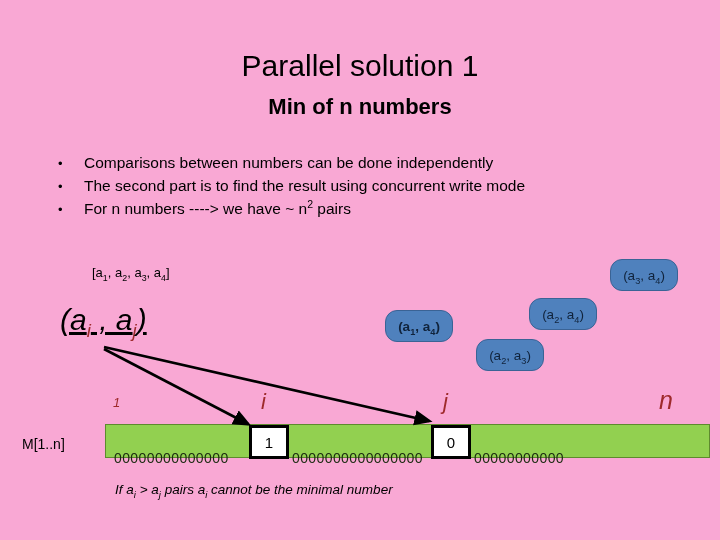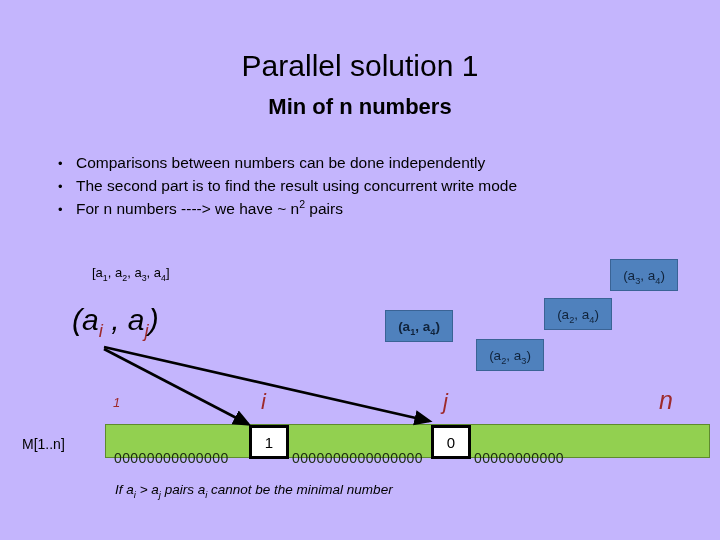--- a/index.html
+++ b/index.html
@@ -14,21 +14,21 @@
     overflow: hidden;
     font-family: "Liberation Sans", sans-serif;
     color: #000000;
   }
 
   #slide {
     position: absolute;
     left: 0; top: 0;
     width: 720px;
     height: 540px;
-    background: #c4b5fd;
+    background: #f9a8d4;
   }
 
   
   .title {
     position: absolute;
     left: 0;
     top: 50px;
     width: 720px;
     text-align: center;
     font-size: 30px;
@@ -66,20 +66,21 @@
   .bullet-dot {
     width: 18px;
     flex: 0 0 18px;
     text-align: left;
     font-size: 13px;
     line-height: 21px;
   }
   .bullet-text {
     flex: 1 1 auto;
     white-space: nowrap;
+    margin-left: 8px;
   }
   .bullet-text sup {
     font-size: 0.68em;
     vertical-align: super;
     line-height: 0;
   }
 
   
   .array-label {
     position: absolute;
@@ -91,42 +92,43 @@
   }
   .array-label sub {
     font-size: 0.68em;
     vertical-align: sub;
     line-height: 0;
   }
 
   
   .pair-expr {
     position: absolute;
-    left: 72px;
+    left: 60px;
     top: 303px;
     font-size: 30px;
     font-style: italic;
     font-family: "Liberation Sans", sans-serif;
     color: #000000;
     white-space: nowrap;
+    text-decoration: underline;
   }
   .pair-expr .sub-red {
     font-size: 0.62em;
     vertical-align: sub;
     line-height: 0;
     color: #9E2A2B;
     font-style: italic;
   }
 
   
   .pairbox {
     position: absolute;
     background: #4F81BD;
     border: 1.4px solid #3A6395;
-    border-radius: 0;
+    border-radius: 12px;
     color: #10233B;
     font-size: 13.5px;
     display: flex;
     align-items: center;
     justify-content: center;
     white-space: nowrap;
     box-sizing: border-box;
   }
   .pairbox sub {
     font-size: 0.68em;
@@ -260,21 +262,21 @@
 
 
   <div class="pairbox" style="left:385px; top:310px; width:68px; height:32px;font-weight:bold;">
     <span>(a<sub>1</sub>, a<sub>4</sub>)</span>
   </div>
 
   <div class="pairbox" style="left:610px; top:259px; width:68px; height:32px;">
     <span>(a<sub>3</sub>, a<sub>4</sub>)</span>
   </div>
 
-  <div class="pairbox" style="left:544px; top:298px; width:68px; height:32px;">
+  <div class="pairbox" style="left:529px; top:298px; width:68px; height:32px;">
     <span>(a<sub>2</sub>, a<sub>4</sub>)</span>
   </div>
 
   <div class="pairbox" style="left:476px; top:339px; width:68px; height:32px;">
     <span>(a<sub>2</sub>, a<sub>3</sub>)</span>
   </div>
 
   <div class="idx idx-1">1</div>
   <div class="idx idx-i">i</div>
   <div class="idx idx-j">j</div>

